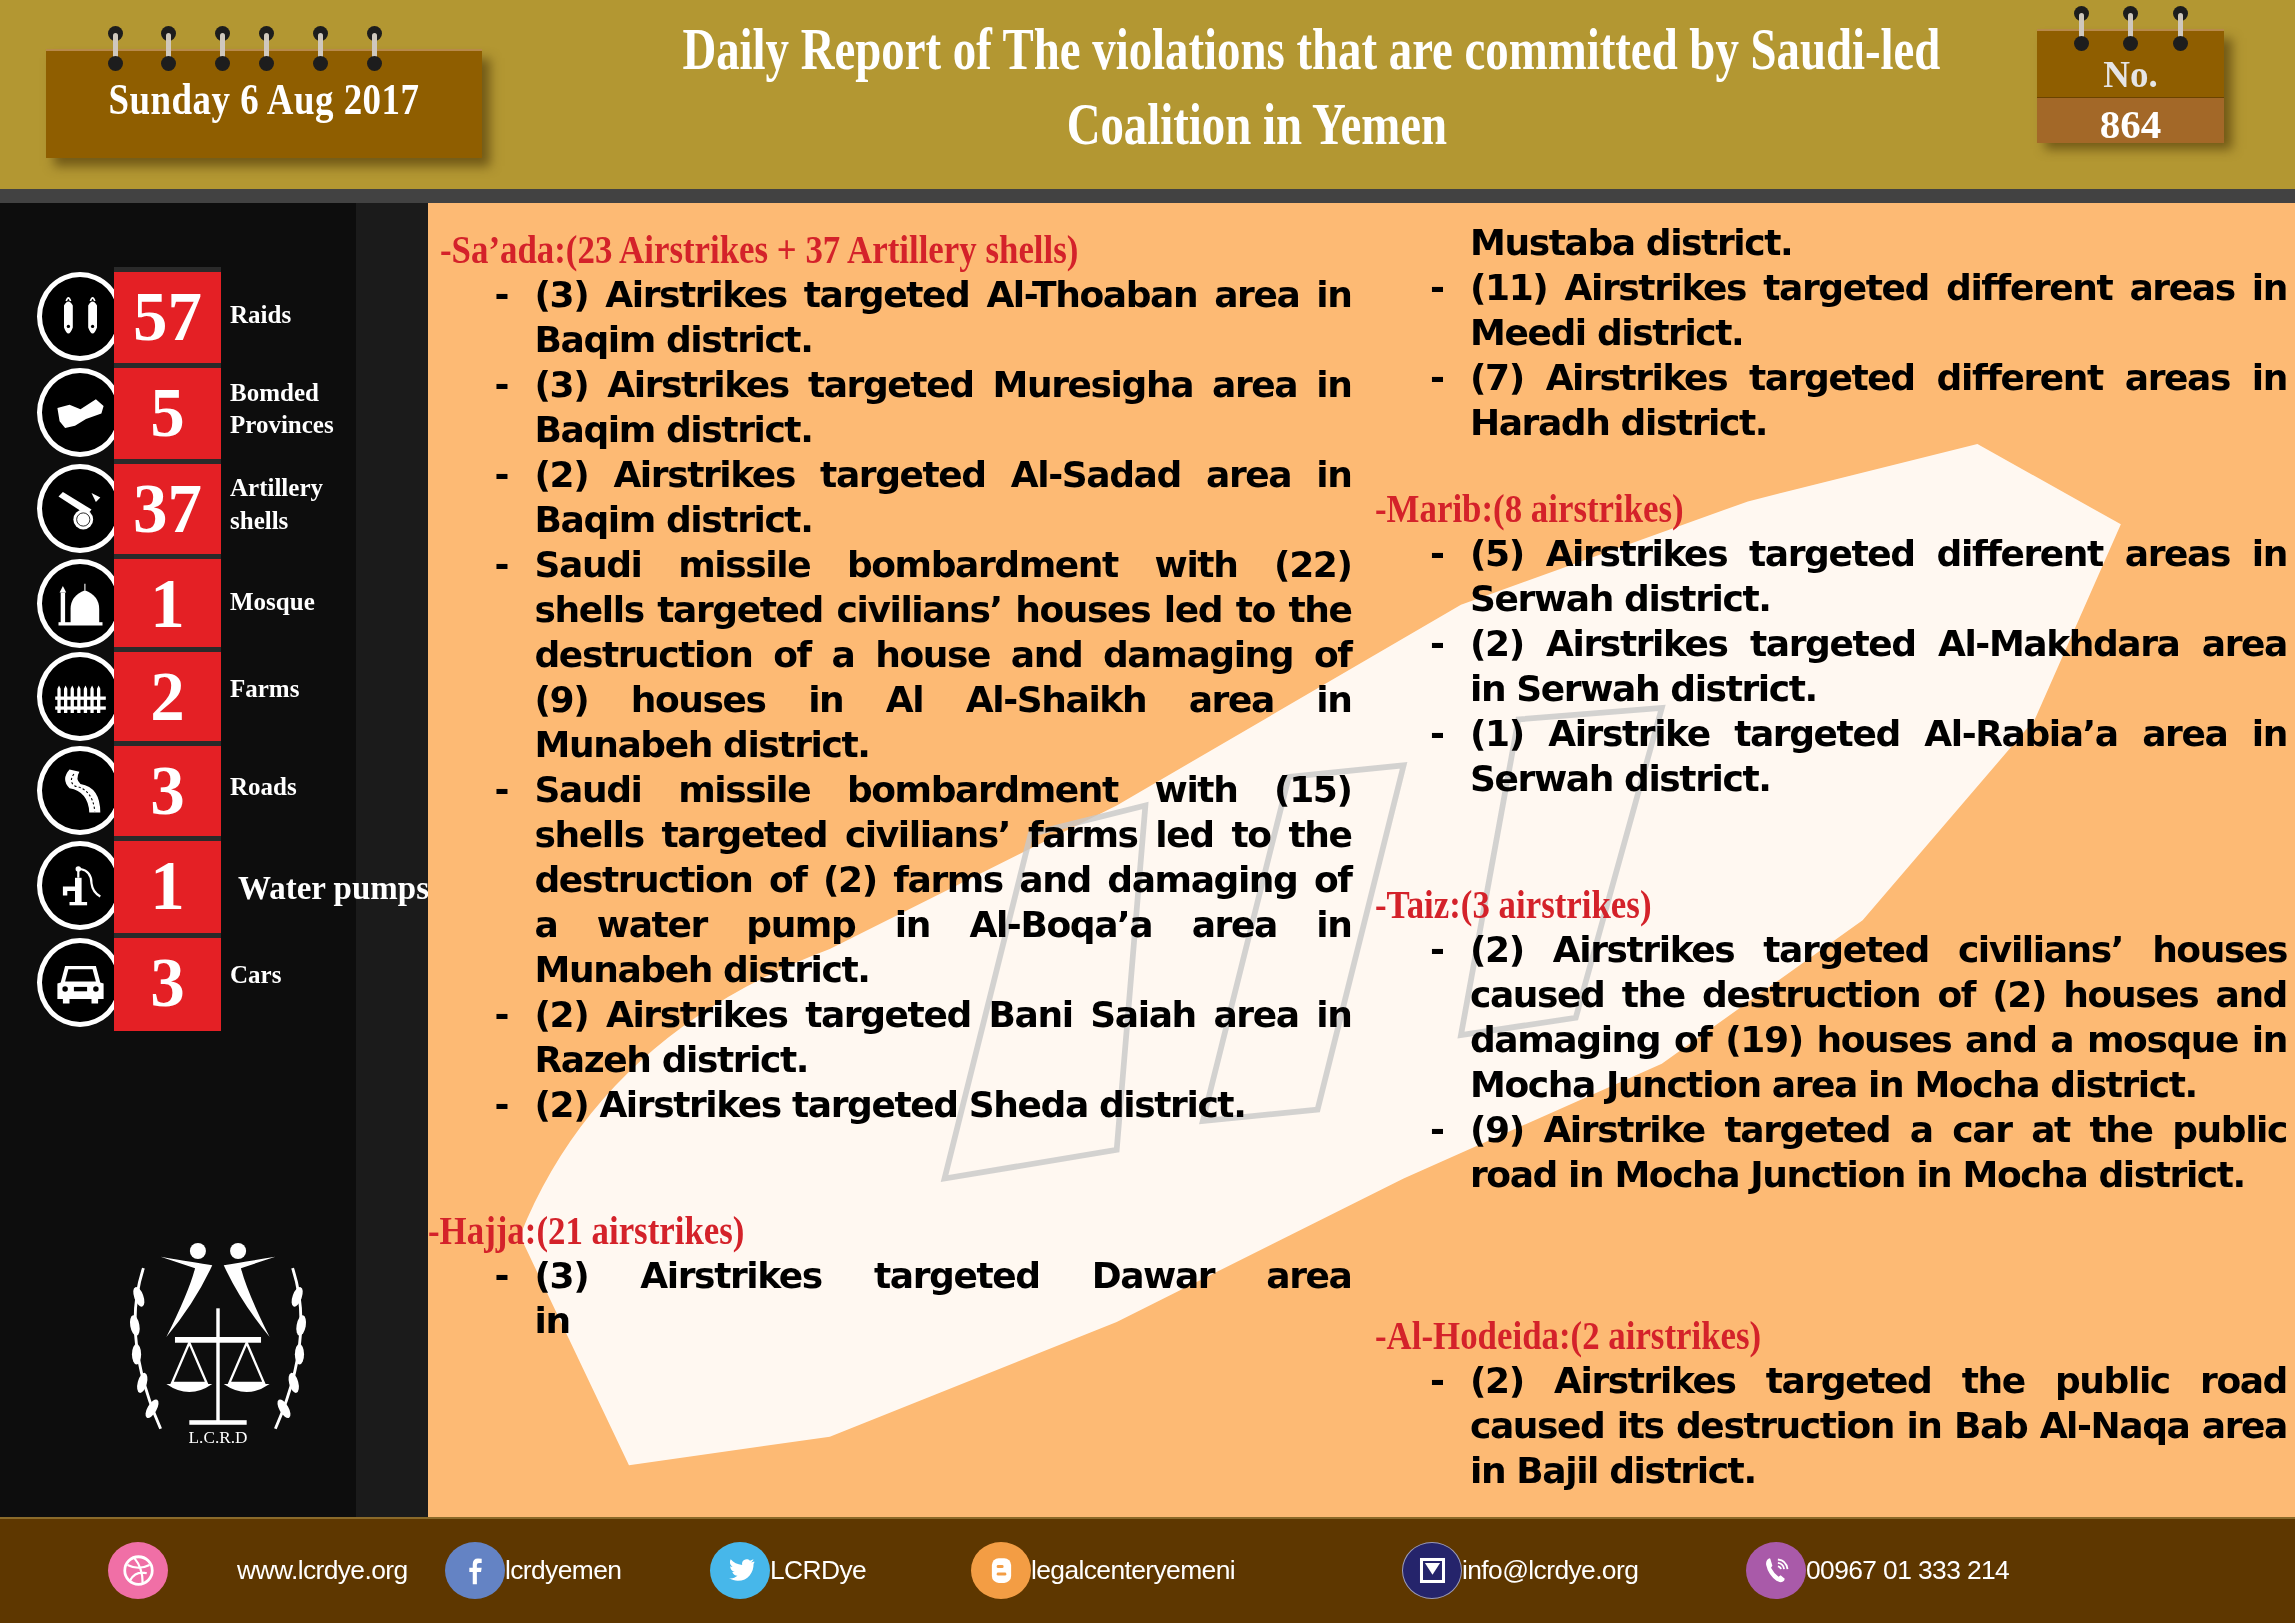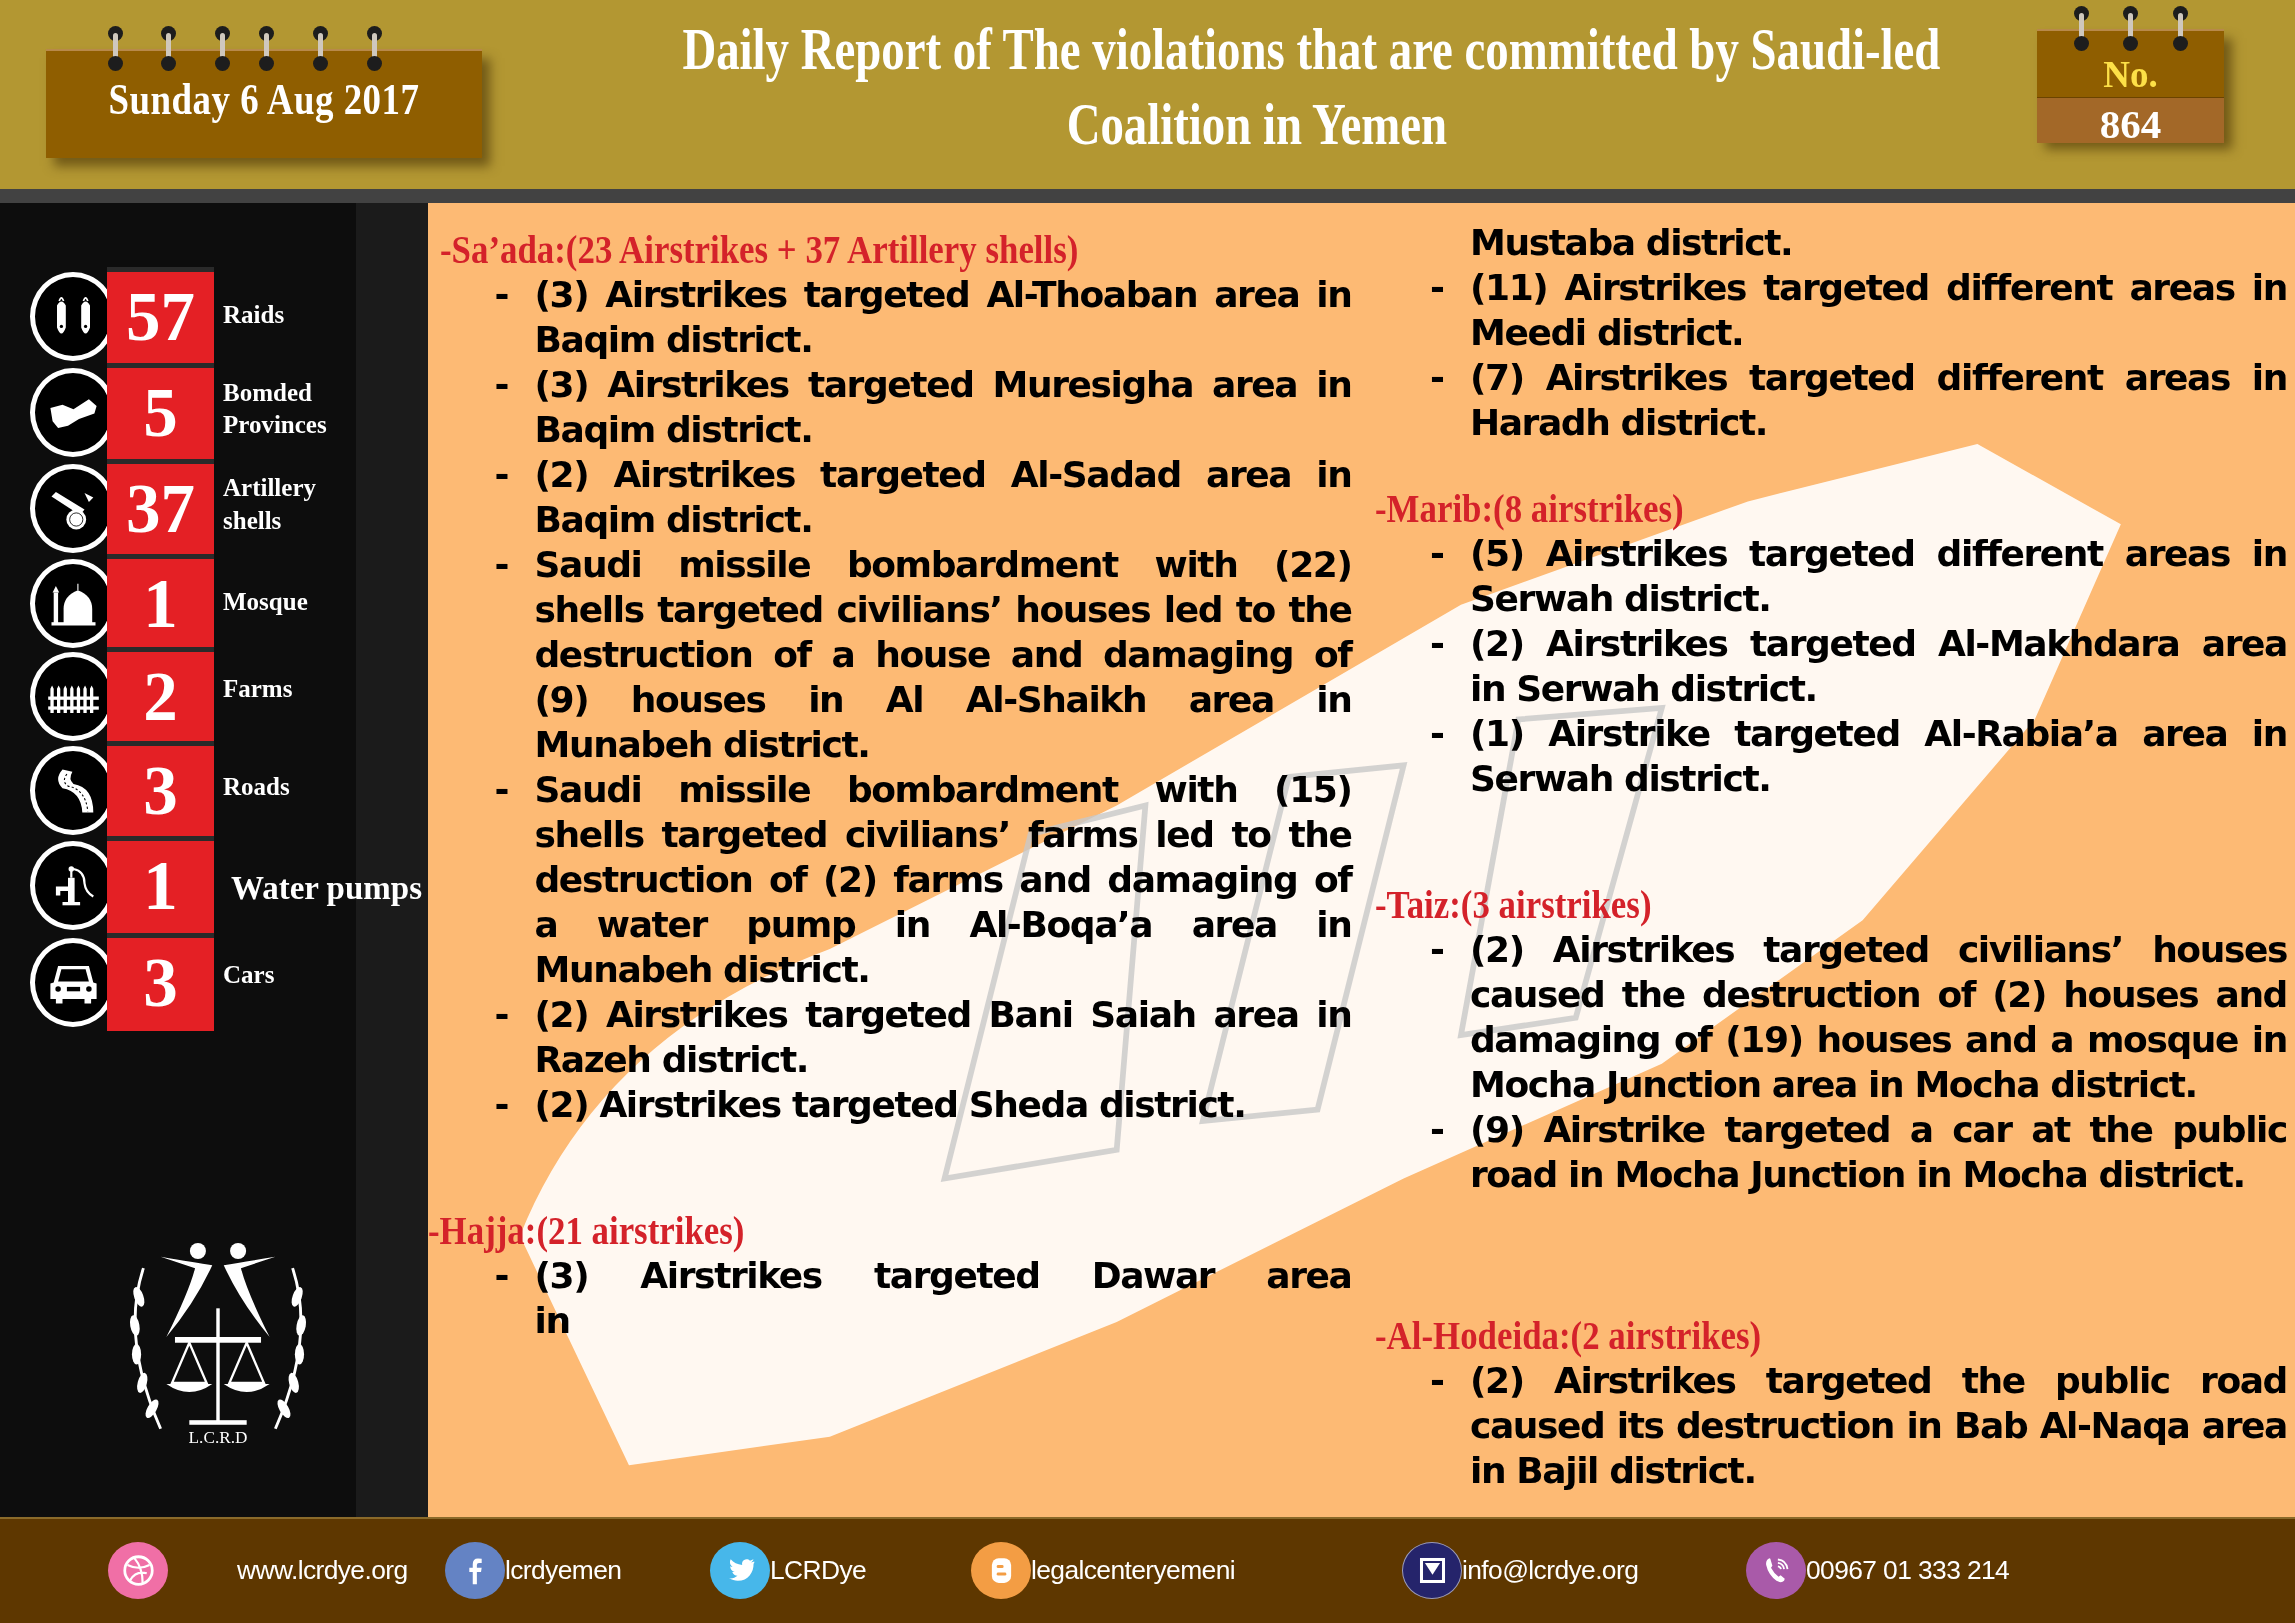--- a/index.html
+++ b/index.html
@@ -15,33 +15,33 @@
   .date-text { position: absolute; left: 0; right: 0; top: 22px; text-align: center; color: #fff;
     font-family: "Liberation Serif", serif; font-weight: bold; font-size: 45px; transform: scaleX(0.82); letter-spacing: 0.6px; }
   .ring { position: absolute; top: -25px; width: 15px; height: 45px; }
   .ring .hole-top, .ring .hole-bot { position: absolute; left: 0; width: 15px; height: 15px; border-radius: 50%; background: #1d1d1d; }
   .ring .hole-top { top: 0; } .ring .hole-bot { top: 30px; }
   .ring .wire { position: absolute; left: 4.6px; top: 6.9px; width: 5.7px; height: 32px; background: #cfc8bd; border-radius: 2.9px; }
 
   .no-card { left: 2037px; top: 29px; width: 187px; height: 112px; }
   .no-top { position: absolute; left: 0; top: 0; width: 100%; height: 66px; background: #8f5e00; }
   .no-bottom { position: absolute; left: 0; top: 66px; width: 100%; height: 46px; background: #a36828; border-top: 1.7px solid #6b4300; }
-  .no-label { position: absolute; left: 0; right: 0; top: 22px; text-align: center; color: #fde047;
+  .no-label { position: absolute; left: 0; right: 0; top: 22px; text-align: center; color: #e5e5e5;
     font-family: "Liberation Serif", serif; font-weight: bold; font-size: 37px; }
   .no-value { position: absolute; left: 0; right: 0; top: 2.3px; text-align: center; color: #fff;
     font-family: "Liberation Serif", serif; font-weight: bold; font-size: 41px; }
 
   .title { position: absolute; left: 505px; top: 11.5px; width: 1504px; text-align: center; color: #fff;
     font-family: "Liberation Serif", serif; font-weight: bold; font-size: 60px; line-height: 75px; }
   .title span { display: inline-block; transform: scaleX(0.78); transform-origin: center; white-space: nowrap; }
 
   
   .sidebar { position: absolute; left: 0; top: 203px; width: 356px; height: 1314px; background: #0d0d0d; }
   .sidebar-shade { position: absolute; left: 356px; top: 203px; width: 72px; height: 1314px; background: #1b1b1b; }
-  .stat { position: absolute; left: 0; width: 492px; height: 98px; }
+  .stat { position: absolute; left: 7px; width: 492px; height: 98px; }
   .stat-icon { position: absolute; left: 30px; top: 4.6px; width: 86px; height: 89px; border: 5.7px solid #fff;
     border-radius: 50%; background: #000; display: flex; align-items: center; justify-content: center; }
   .stat-icon svg { width: 55px; height: 55px; }
   .stat-box { position: absolute; left: 107px; top: 0; width: 107px; height: 98px; background: #e42025;
     border-top: 5.7px solid #2a2a2a; color: #fff; text-align: center;
     font-family: "Liberation Serif", serif; font-weight: bold; font-size: 69px; line-height: 90px; }
   .stat-label { position: absolute; left: 223px; color: #fff; font-family: "Liberation Serif", serif;
     font-weight: bold; font-size: 25px; line-height: 32px; white-space: nowrap; }
   .stat-label.small { font-size: 33px; left: 231px; }
 

